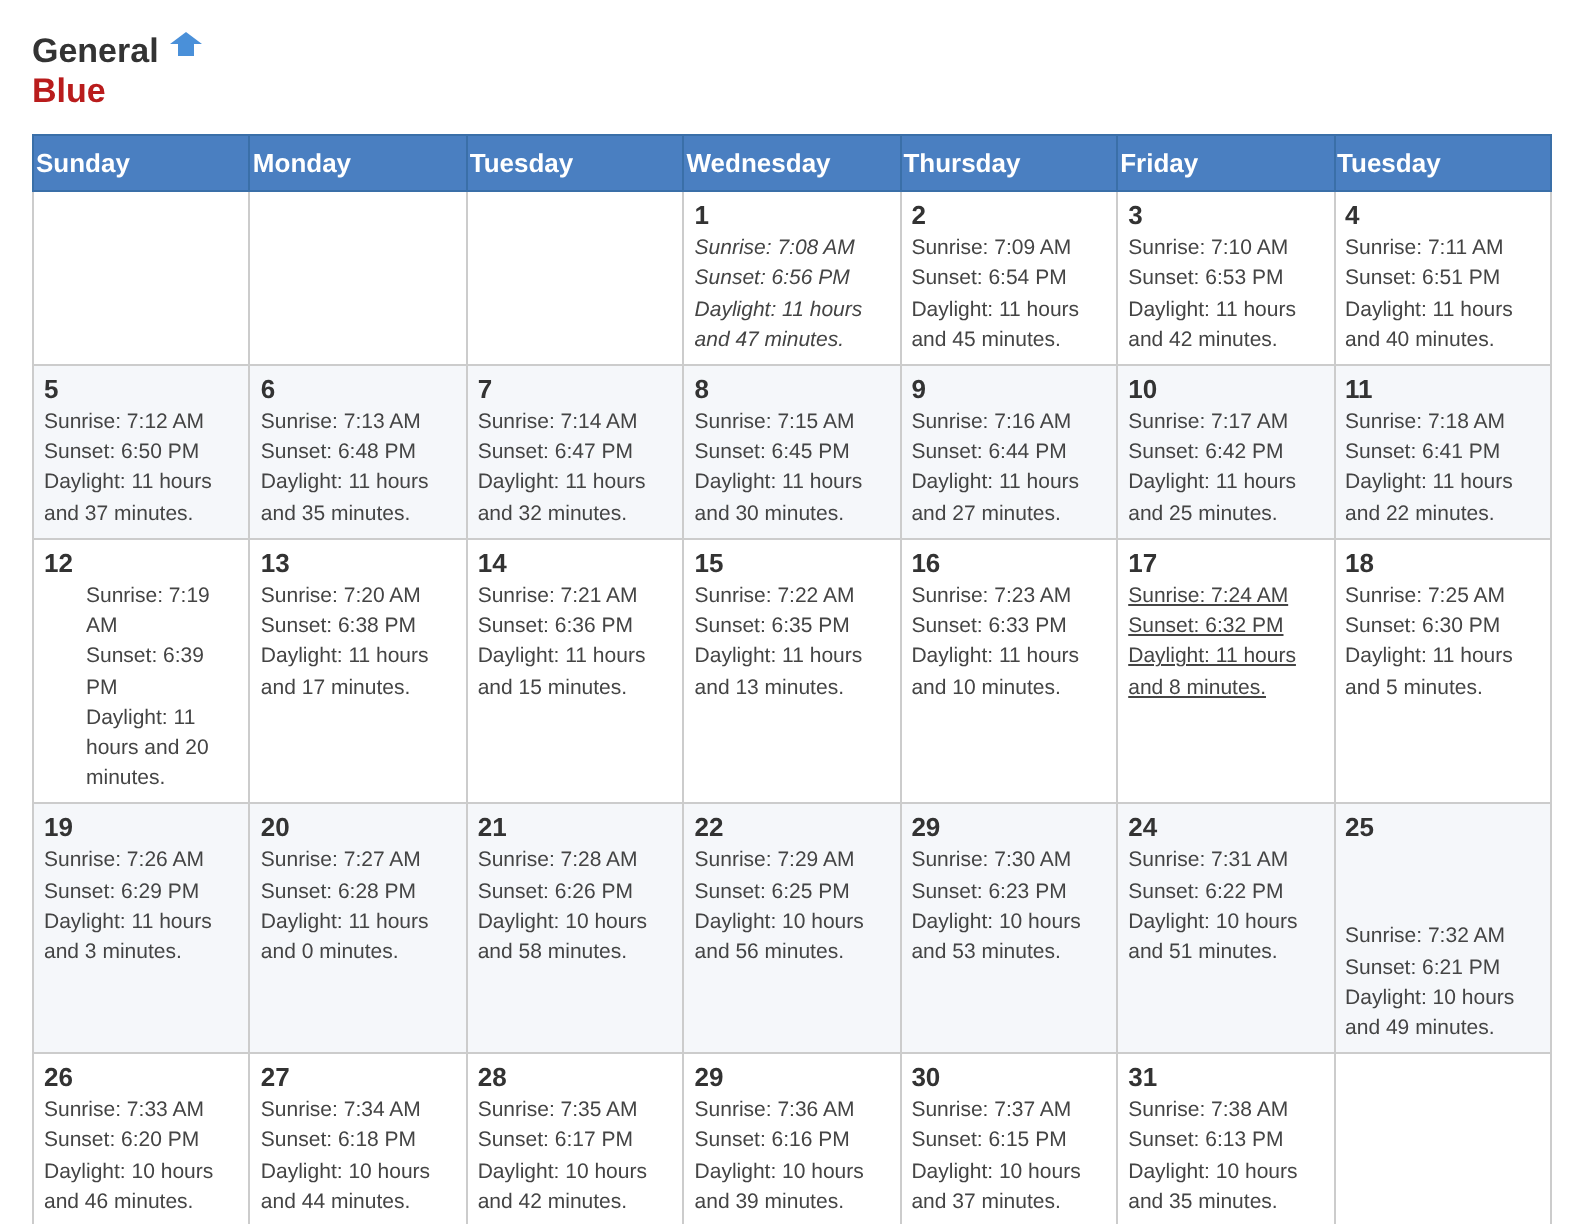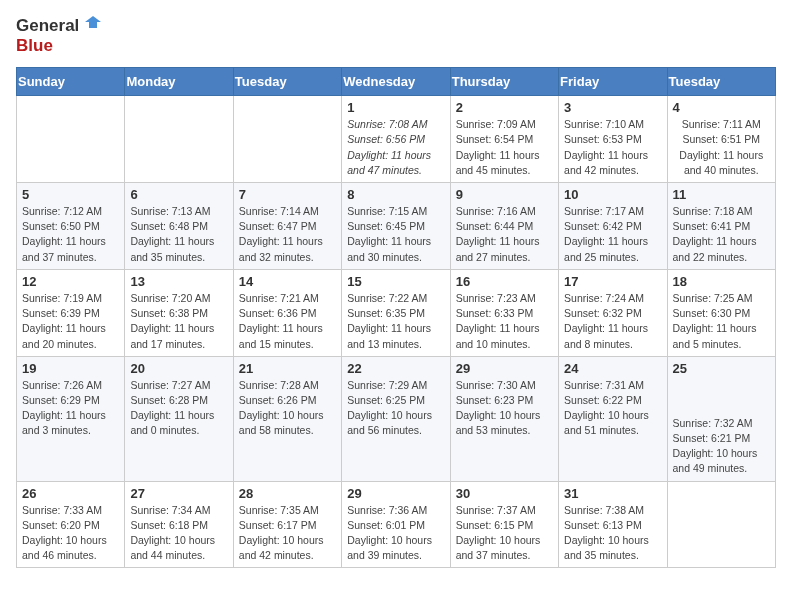--- a/index.html
+++ b/index.html
@@ -128,21 +128,21 @@
 Daylight: 11 hours and 45 minutes.</div>
         </td>
         <td>
           <span class="day-number">3</span>
           <div class="day-info" style="white-space: pre-line;">Sunrise: 7:10 AM
 Sunset: 6:53 PM
 Daylight: 11 hours and 42 minutes.</div>
         </td>
         <td>
           <span class="day-number">4</span>
-          <div class="day-info" style="white-space: pre-line; text-align: center;">Sunrise: 7:11 AM
+          <div class="day-info" style="white-space: pre-line;">Sunrise: 7:11 AM
 Sunset: 6:51 PM
 Daylight: 11 hours and 40 minutes.</div>
         </td>
       </tr>
       <tr>
         <td>
           <span class="day-number">5</span>
           <div class="day-info" style="white-space: pre-line;">Sunrise: 7:12 AM
 Sunset: 6:50 PM
 Daylight: 11 hours and 37 minutes.</div>
@@ -180,21 +180,21 @@
         <td>
           <span class="day-number">11</span>
           <div class="day-info" style="white-space: pre-line;">Sunrise: 7:18 AM
 Sunset: 6:41 PM
 Daylight: 11 hours and 22 minutes.</div>
         </td>
       </tr>
       <tr>
         <td>
           <span class="day-number">12</span>
-          <div class="day-info" style="white-space: pre-line;">Sunrise: 7:19 AM
+          <div class="day-info" style="white-space: pre-line; margin-left: 21px;">Sunrise: 7:19 AM
 Sunset: 6:39 PM
 Daylight: 11 hours and 20 minutes.</div>
         </td>
         <td>
           <span class="day-number">13</span>
           <div class="day-info" style="white-space: pre-line;">Sunrise: 7:20 AM
 Sunset: 6:38 PM
 Daylight: 11 hours and 17 minutes.</div>
         </td>
         <td>
@@ -210,21 +210,21 @@
 Daylight: 11 hours and 13 minutes.</div>
         </td>
         <td>
           <span class="day-number">16</span>
           <div class="day-info" style="white-space: pre-line;">Sunrise: 7:23 AM
 Sunset: 6:33 PM
 Daylight: 11 hours and 10 minutes.</div>
         </td>
         <td>
           <span class="day-number">17</span>
-          <div class="day-info" style="white-space: pre-line;">Sunrise: 7:24 AM
+          <div class="day-info" style="white-space: pre-line; text-decoration: underline;">Sunrise: 7:24 AM
 Sunset: 6:32 PM
 Daylight: 11 hours and 8 minutes.</div>
         </td>
         <td>
           <span class="day-number">18</span>
           <div class="day-info" style="white-space: pre-line;">Sunrise: 7:25 AM
 Sunset: 6:30 PM
 Daylight: 11 hours and 5 minutes.</div>
         </td>
       </tr>
@@ -287,21 +287,21 @@
         </td>
         <td>
           <span class="day-number">28</span>
           <div class="day-info" style="white-space: pre-line;">Sunrise: 7:35 AM
 Sunset: 6:17 PM
 Daylight: 10 hours and 42 minutes.</div>
         </td>
         <td>
           <span class="day-number">29</span>
           <div class="day-info" style="white-space: pre-line;">Sunrise: 7:36 AM
-Sunset: 6:01 PM
+Sunset: 6:16 PM
 Daylight: 10 hours and 39 minutes.</div>
         </td>
         <td>
           <span class="day-number">30</span>
           <div class="day-info" style="white-space: pre-line;">Sunrise: 7:37 AM
 Sunset: 6:15 PM
 Daylight: 10 hours and 37 minutes.</div>
         </td>
         <td>
           <span class="day-number">31</span>

